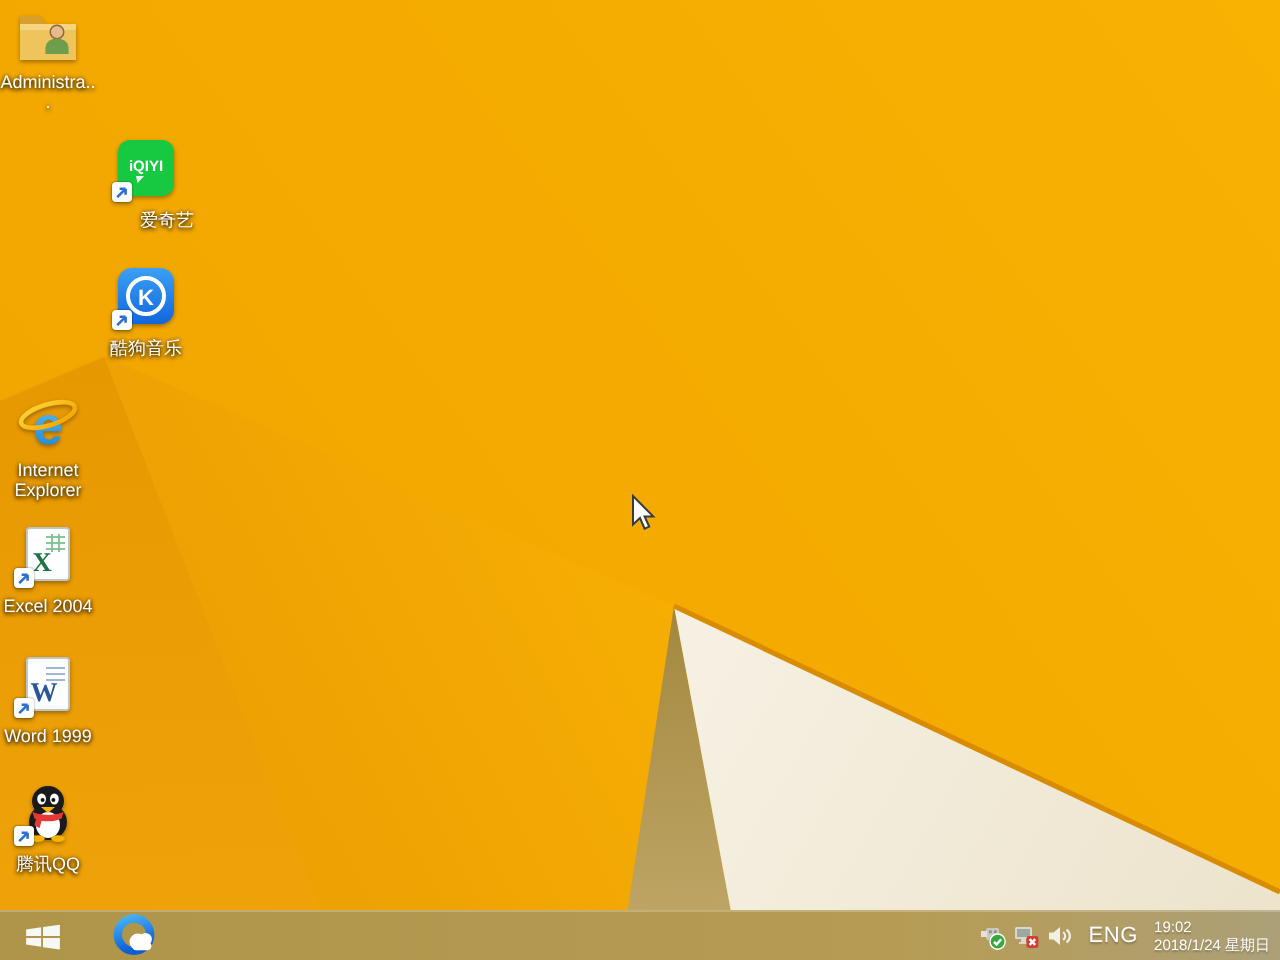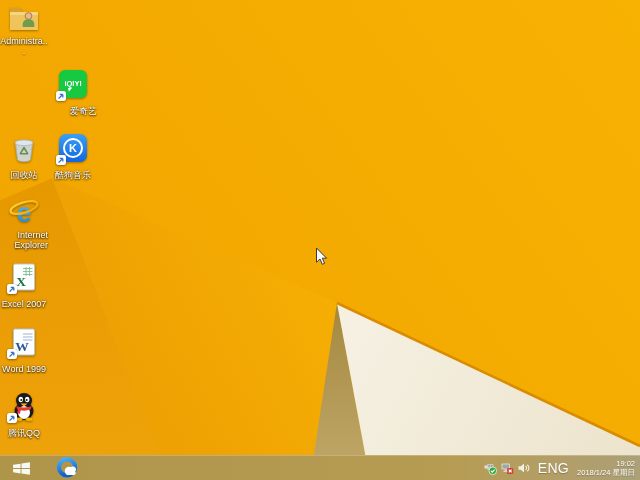--- a/index.html
+++ b/index.html
@@ -22,22 +22,22 @@
 
   
   .taskbar{position:absolute;left:0;top:455px;width:640px;height:25px;
     background:linear-gradient(90deg,#AF954A 0%,#B69C53 70%,#B29E68 88%,#ABA078 100%);
     border-top:1px solid rgba(255,255,255,.22);box-sizing:border-box;display:flex;align-items:center;}
   .start-btn{width:42px;height:100%;display:flex;align-items:center;justify-content:center;}
   .pinned-btn{width:34px;height:100%;display:flex;align-items:center;justify-content:center;margin-left:8px;}
   .tray{margin-left:auto;display:flex;align-items:center;height:100%;padding-right:5px;}
   .tray-icons{display:flex;align-items:center;gap:3px;}
   .tray-icon{width:14px;height:14px;display:block;}
-  .lang{font-size:14px;color:#fff;margin:0 8px 0 7px;letter-spacing:.3px;text-shadow:0 1px 1px rgba(0,0,0,.25);}
-  .clock{font-size:7.5px;color:#fff;line-height:9px;text-align:right;text-shadow:0 1px 1px rgba(0,0,0,.25);}
+  .lang{font-size:11px;color:#fff;margin:0 8px 0 7px;letter-spacing:.3px;text-shadow:0 1px 1px rgba(0,0,0,.25);}
+  .clock{font-size:7.5px;color:#fff;line-height:9px;text-align:left;text-shadow:0 1px 1px rgba(0,0,0,.25);}
 </style>
 </head>
 <body>
 
 <div class="desktop">
 
   <svg class="wallpaper" viewBox="0 0 640 480" preserveAspectRatio="none">
     <defs>
       <linearGradient id="wpBase" gradientUnits="userSpaceOnUse" x1="640" y1="0" x2="0" y2="480">
         <stop offset="0" stop-color="#F8B202"></stop>
@@ -93,30 +93,20 @@
       </svg>
       <span class="shortcut-badge">
         <svg viewBox="0 0 10 10">
             <path d="M2.6 7.6 L6.8 3.4 M6.8 3.4 h-3 M6.8 3.4 v3" stroke="#2D6FD1" stroke-width="1.3" fill="none"></path>
           </svg>
       </span>
     </div>
     <span class="icon-label">爱奇艺</span>
   </div>
 
-  <div class="icon-cell" style="left:0;top:132px;">
-    <div class="icon-art">
-      <svg class="main" viewBox="0 0 32 32">
-        <path d="M7.5 11 L9.5 27.2 c0 1.3 2.9 2.3 6.5 2.3 s6.5-1 6.5-2.3 L24.5 11" fill="rgba(213,224,229,0.88)" stroke="#A7B4BC" stroke-width="1"></path>
-        <ellipse cx="16" cy="10.8" rx="9" ry="2.9" fill="#DFE7EA" stroke="#AEBBC2" stroke-width="1"></ellipse>
-        <path d="M16 15.5 l3.6 6.2 h-7.2 z" fill="none" stroke="#6B8F5A" stroke-width="1.6" stroke-linejoin="round"></path>
-      </svg>
-    </div>
-    <span class="icon-label">回收站</span>
-  </div>
 
   <div class="icon-cell" style="left:49px;top:132px;">
     <div class="icon-art">
       <svg class="main" viewBox="0 0 32 32">
         <defs>
           <linearGradient id="gKG" x1="0" y1="0" x2="0" y2="1">
             <stop offset="0" stop-color="#3AA0F6"></stop>
               <stop offset="1" stop-color="#1166DE"></stop>
           </linearGradient>
         </defs>
@@ -126,21 +116,21 @@
       </svg>
       <span class="shortcut-badge">
         <svg viewBox="0 0 10 10">
             <path d="M2.6 7.6 L6.8 3.4 M6.8 3.4 h-3 M6.8 3.4 v3" stroke="#2D6FD1" stroke-width="1.3" fill="none"></path>
           </svg>
       </span>
     </div>
     <span class="icon-label">酷狗音乐</span>
   </div>
 
-  <div class="icon-cell" style="left:0;top:196px;text-align:right;">
+  <div class="icon-cell" style="left:0;top:196px;">
     <div class="icon-art">
       <svg class="main" viewBox="0 0 32 32">
         <defs>
           <linearGradient id="gIE" x1="0" y1="0" x2="0" y2="1">
             <stop offset="0" stop-color="#5BC6F5"></stop>
               <stop offset="1" stop-color="#1A7FD4"></stop>
           </linearGradient>
           <linearGradient id="gIEy" x1="0" y1="0" x2="1" y2="1">
             <stop offset="0" stop-color="#FFD435"></stop>
               <stop offset="1" stop-color="#F5A300"></stop>
@@ -165,21 +155,21 @@
             <line x1="21.5" y1="6" x2="21.5" y2="15"></line>
         </g>
         <text x="13" y="24.5" font-size="13.5" font-weight="bold" fill="#1F7244" text-anchor="middle" font-family="Liberation Serif,serif">X</text>
       </svg>
       <span class="shortcut-badge">
         <svg viewBox="0 0 10 10">
             <path d="M2.6 7.6 L6.8 3.4 M6.8 3.4 h-3 M6.8 3.4 v3" stroke="#2D6FD1" stroke-width="1.3" fill="none"></path>
           </svg>
       </span>
     </div>
-    <span class="icon-label">Excel 2007</span>
+    <span class="icon-label">Excel 2004</span>
   </div>
 
   <div class="icon-cell" style="left:0;top:326px;">
     <div class="icon-art">
       <svg class="main" viewBox="0 0 32 32">
         <rect x="5.5" y="3" width="21" height="26" rx="1.5" fill="#FDFEFE" stroke="#BFC6CA" stroke-width="1"></rect>
         <g stroke="#9FB6D4" stroke-width="1">
           <line x1="15" y1="8" x2="24.5" y2="8"></line>
             <line x1="15" y1="11" x2="24.5" y2="11"></line>
             <line x1="15" y1="14" x2="24.5" y2="14"></line>

